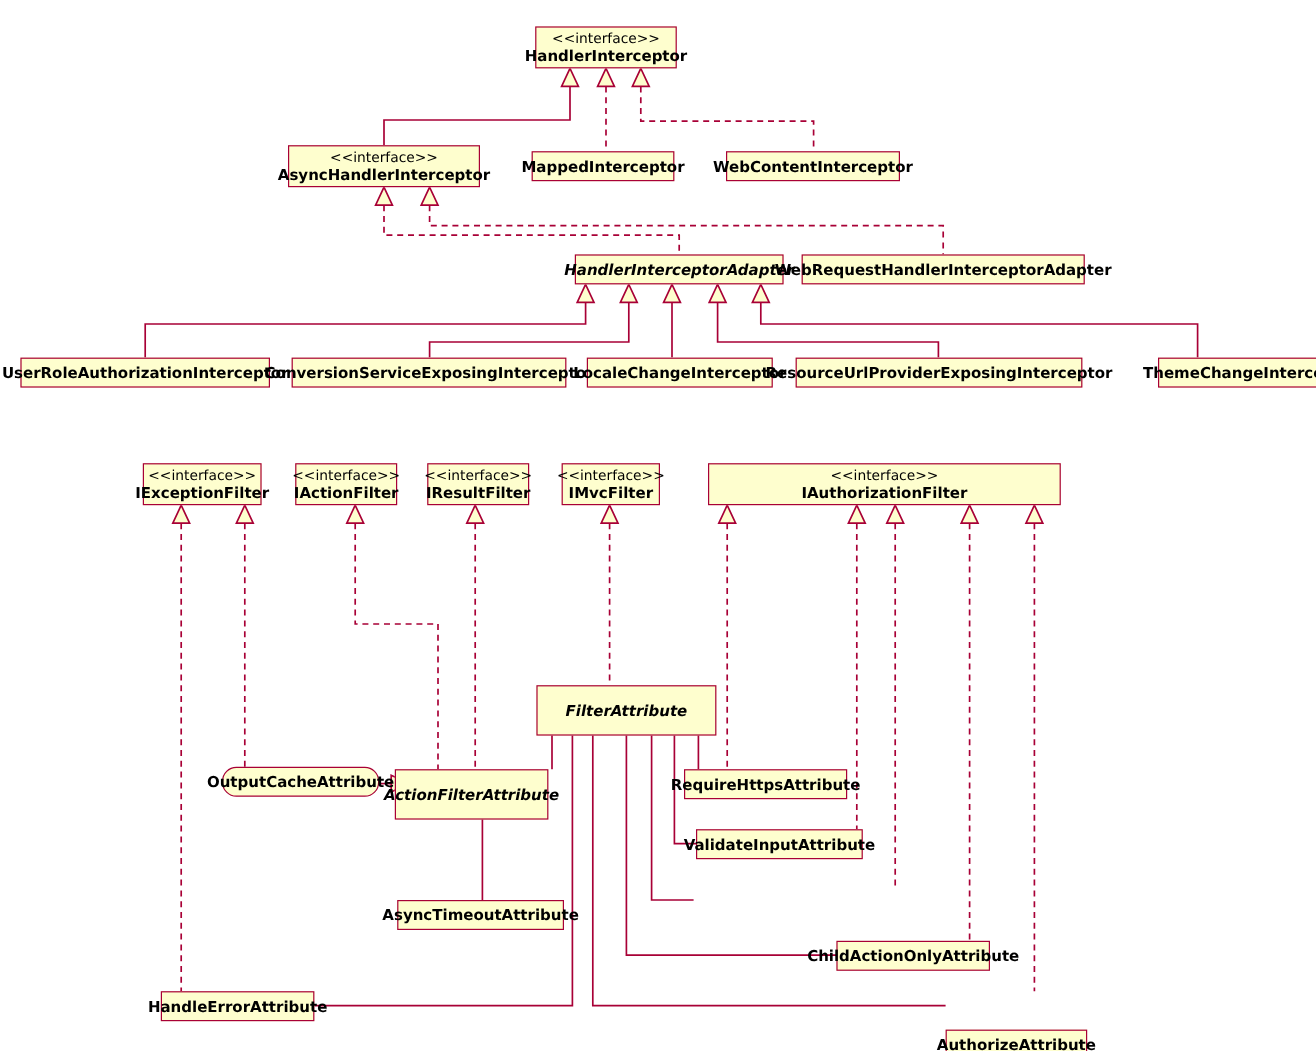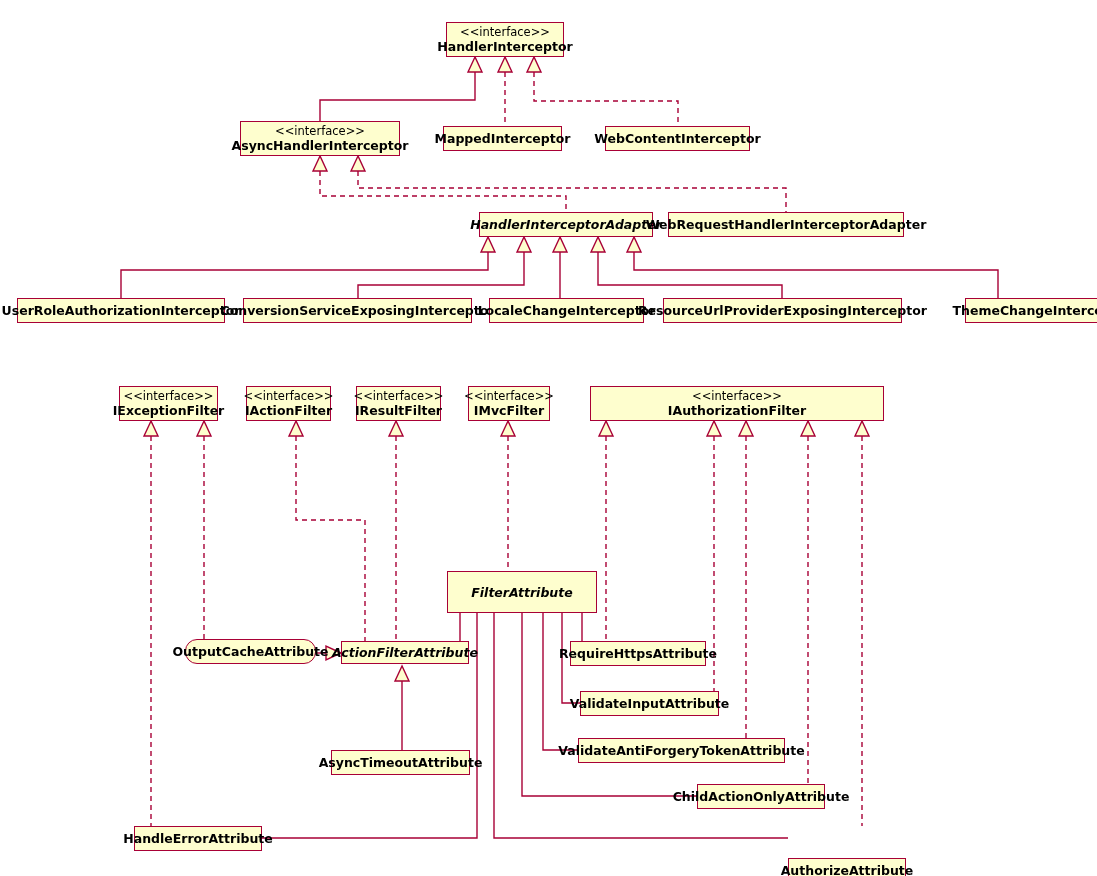--- a/index.html
+++ b/index.html
@@ -225,39 +225,36 @@
   </div>
 
   <div class="node abstract" style="left:447px; top:571px; width:150px; height:42px;">
     <div class="nodename">FilterAttribute</div>
   </div>
 
   <div class="node" style="left:185px; top:639px; width:131px; height:25px;border-radius:12px;">
     <div class="nodename">OutputCacheAttribute</div>
   </div>
 
-  <div class="node abstract" style="left:341px; top:641px; width:128px; height:23px;">
+  <div class="node abstract" style="left:329px; top:641px; width:128px; height:42px;">
     <div class="nodename">ActionFilterAttribute</div>
   </div>
 
   <div class="node" style="left:570px; top:641px; width:136px; height:25px;">
     <div class="nodename">RequireHttpsAttribute</div>
   </div>
 
   <div class="node" style="left:580px; top:691px; width:139px; height:25px;">
     <div class="nodename">ValidateInputAttribute</div>
   </div>
 
   <div class="node" style="left:331px; top:750px; width:139px; height:25px;">
     <div class="nodename">AsyncTimeoutAttribute</div>
   </div>
 
-  <div class="node" style="left:578px; top:738px; width:207px; height:25px;">
-    <div class="nodename">ValidateAntiForgeryTokenAttribute</div>
-  </div>
 
   <div class="node" style="left:697px; top:784px; width:128px; height:25px;">
     <div class="nodename">ChildActionOnlyAttribute</div>
   </div>
 
   <div class="node" style="left:134px; top:826px; width:128px; height:25px;">
     <div class="nodename">HandleErrorAttribute</div>
   </div>
 
   <div class="node" style="left:788px; top:826px; width:118px; height:25px;margin-top:32px;">

